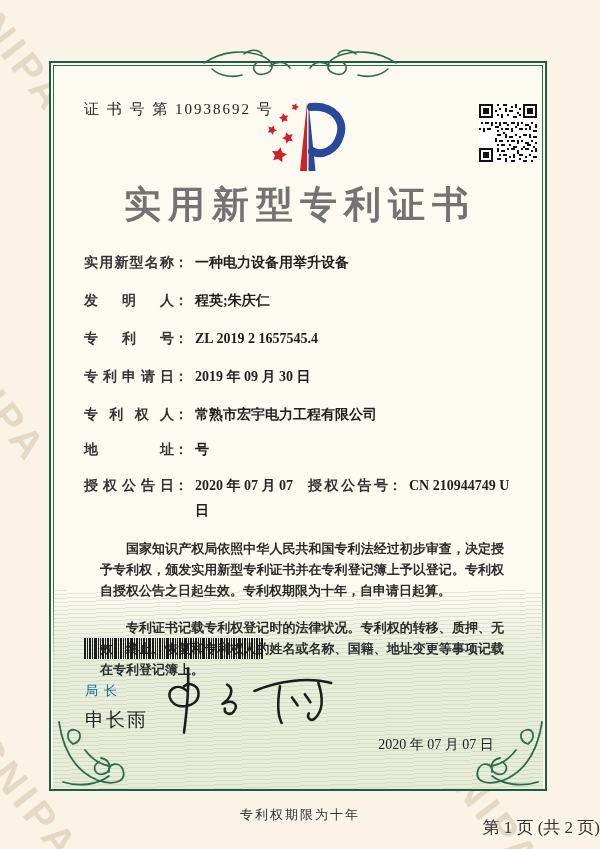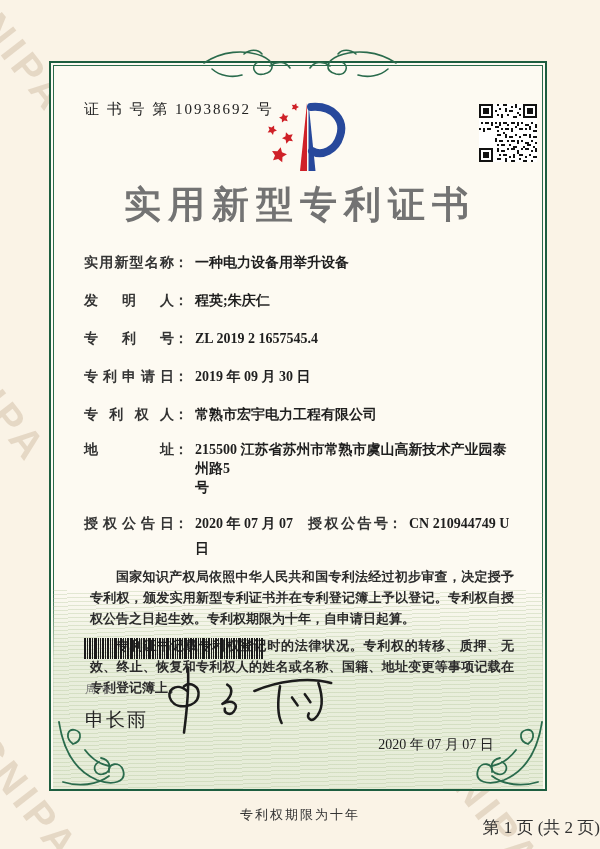--- a/index.html
+++ b/index.html
@@ -54,24 +54,24 @@
   .row{display:flex;font-size:14px;line-height:25px;margin-bottom:13px;color:#333;}
   .flabel{width:90px;flex:none;text-align:justify;text-align-last:justify;}
   .colon{flex:none;margin-right:7px;}
   .fval{color:#1f1f1f;}
   .row-address{line-height:19px;margin-bottom:3px;}
   .row-grant{margin-top:14px;margin-bottom:0;}
   .pair-left{display:flex;flex:0 0 224px;}
   .pair-right{display:flex;flex:1;}
   .pair-right .flabel{width:80px;}
   .paras{margin-top:-1px;font-size:13px;line-height:21px;color:#2b2b2b;text-align:justify;}
-  .paras p{margin:6px;text-indent:2em;}
+  .paras p{margin:16px;text-indent:2em;}
   
   .barcode{position:absolute;left:84px;top:638px;}
-  .sig-title{position:absolute;left:85px;top:682px;font-size:11px;letter-spacing:6px;color:#737373;}
+  .sig-title{position:absolute;left:85px;top:682px;font-size:13px;letter-spacing:6px;color:#0369a1;}
   .sig-name{position:absolute;left:85px;top:707px;font-size:19px;letter-spacing:2px;color:#222;}
   .signature{position:absolute;left:160px;top:662px;}
   .issue-date{position:absolute;left:356px;top:736px;width:160px;text-align:center;font-size:14px;color:#222;}
   .page-info{position:absolute;left:0;top:816px;width:100%;text-align:right;font-size:17px;color:#333;}
   .continuation{position:absolute;left:0;top:806px;width:100%;text-align:center;font-size:13px;letter-spacing:2px;color:#333;}
   svg{display:block;}
 </style>
 </head>
 <body>
 
@@ -185,21 +185,20 @@
     </div>
     <div class="row">
       <span class="flabel">专利权人</span>
         <span class="colon">：</span>
       <span class="fval">常熟市宏宇电力工程有限公司</span>
     </div>
     <div class="row row-address">
       <span class="flabel">地址</span>
         <span class="colon">：</span>
       <span class="fval">
-        <span style="display:block">215500 江苏省苏州市常熟市虞山高新技术产业园泰州路5</span>
         <span style="display:block">号</span>
       </span>
     </div>
     <div class="row row-grant">
       <span class="pair-left">
         <span class="flabel">授权公告日</span>
           <span class="colon">：</span>
         <span class="fval">2020 年 07 月 07 日</span>
       </span>
       <span class="pair-right">

